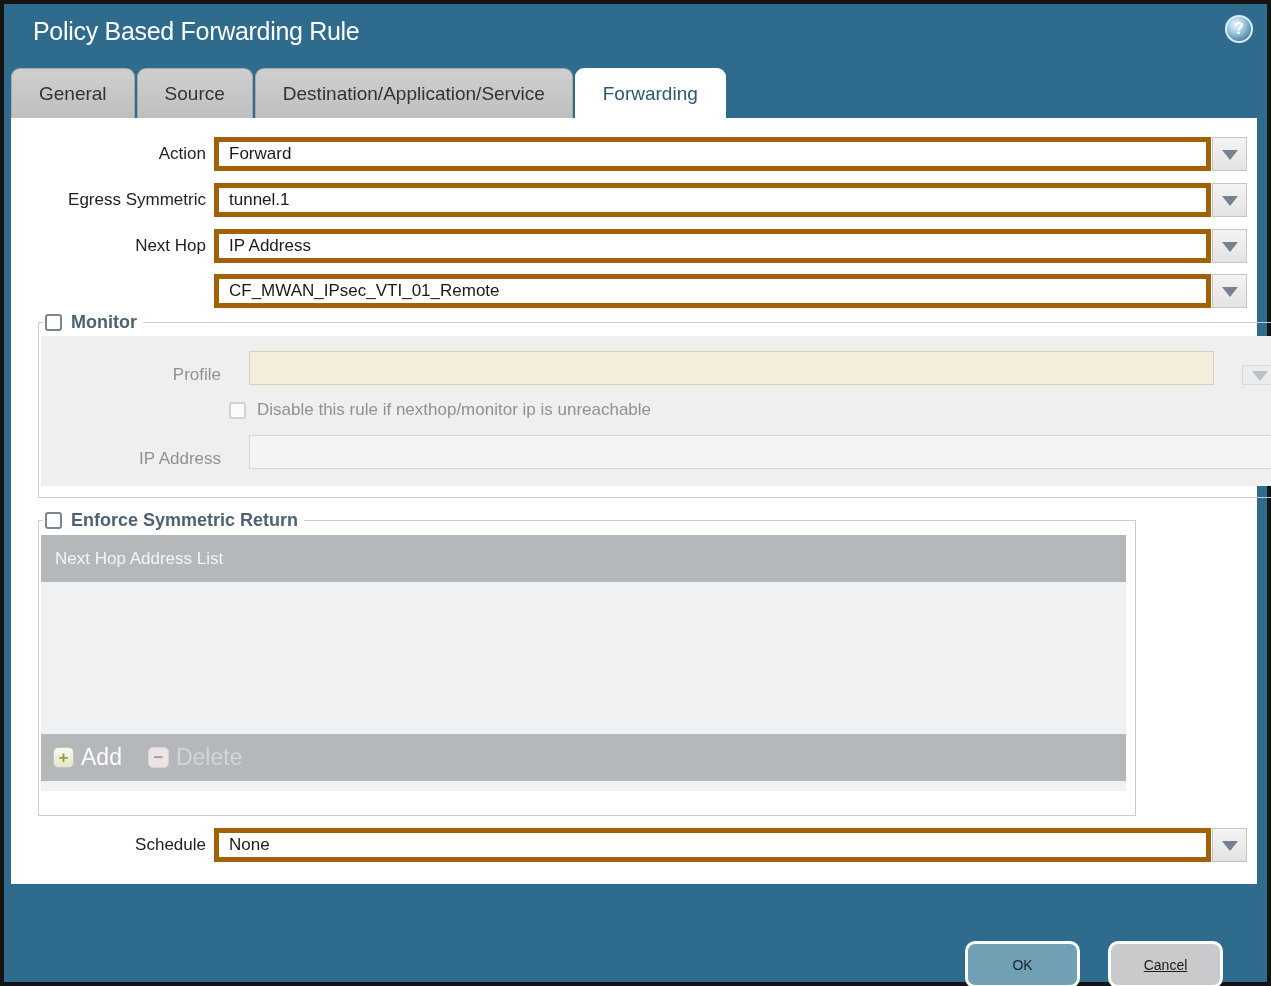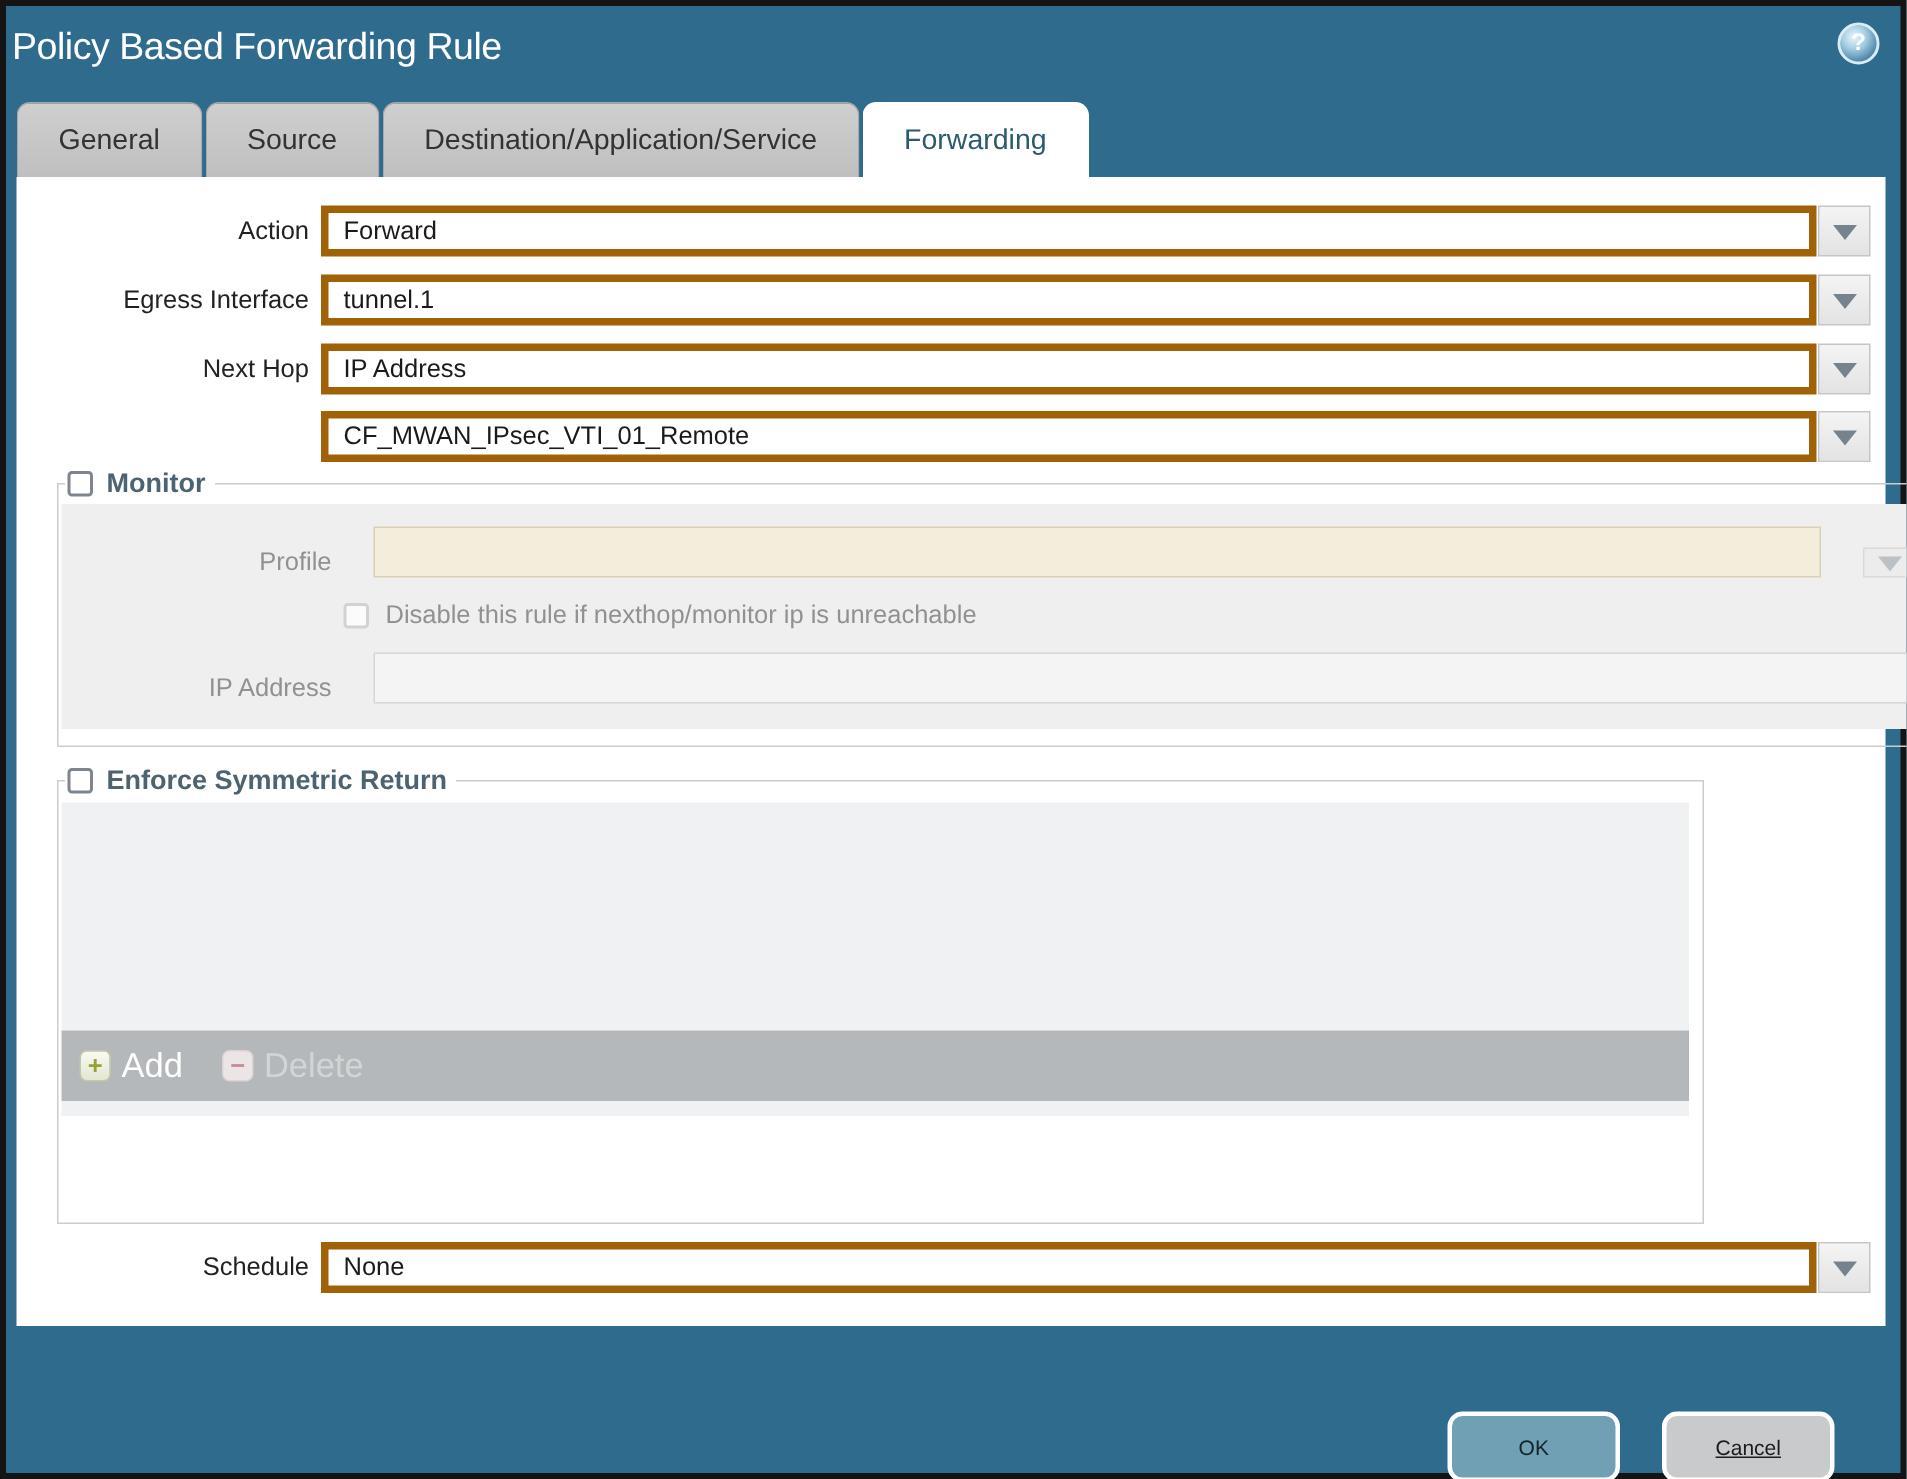--- a/index.html
+++ b/index.html
@@ -10,21 +10,21 @@
     position: relative;
     overflow: hidden;
   }
   .window {
     position: absolute; inset: 0;
     border: 4px solid #141414;
     background: #2f6b8c;
   }
   
   .title {
-    position: absolute; left: 4px; top: 13px;
+    position: absolute; left: 29px; top: 13px;
     color: #ffffff; font-size: 25px; font-weight: 400; letter-spacing: -0.3px;
   }
   .help-icon {
     position: absolute; right: 14px; top: 11px;
     width: 28px; height: 28px; border-radius: 50%;
     background: radial-gradient(circle at 38% 32%, #eaf5fb 0%, #a8cfe4 35%, #4d86a8 75%, #2f6b8c 100%);
     border: 2px solid #d9ecf5;
     color: #ffffff; font-size: 16px; font-weight: bold;
     display: flex; align-items: center; justify-content: center;
     cursor: pointer;
@@ -181,21 +181,21 @@
       <div class="row-label">Action</div>
       <div class="combo">
         <div class="combo-value">Forward</div>
         <div class="combo-btn">
             <span class="arrow"></span>
           </div>
       </div>
     </div>
 
     <div class="row r2">
-      <div class="row-label">Egress Interface</div>
+      <div class="row-label">Egress Symmetric</div>
       <div class="combo">
         <div class="combo-value">tunnel.1</div>
         <div class="combo-btn">
             <span class="arrow"></span>
           </div>
       </div>
     </div>
 
     <div class="row r3">
       <div class="row-label">Next Hop</div>
@@ -242,20 +242,23 @@
         </div>
       </div>
     </fieldset>
 
     <fieldset class="fs-enforce">
       <legend>
         <span class="cb"></span>
         <span>Enforce Symmetric Return</span>
       </legend>
       <div class="tbl">
+        <div class="tbl-header">
+          <span>Next Hop Address List</span>
+        </div>
         <div class="tbl-body"></div>
         <div class="tbl-footer">
           <div class="tbl-btn">
             <span class="mini-icon icon-add">+</span>
             <span class="lbl">Add</span>
           </div>
           <div class="tbl-btn disabled">
             <span class="mini-icon icon-del">−</span>
             <span class="lbl">Delete</span>
           </div>

